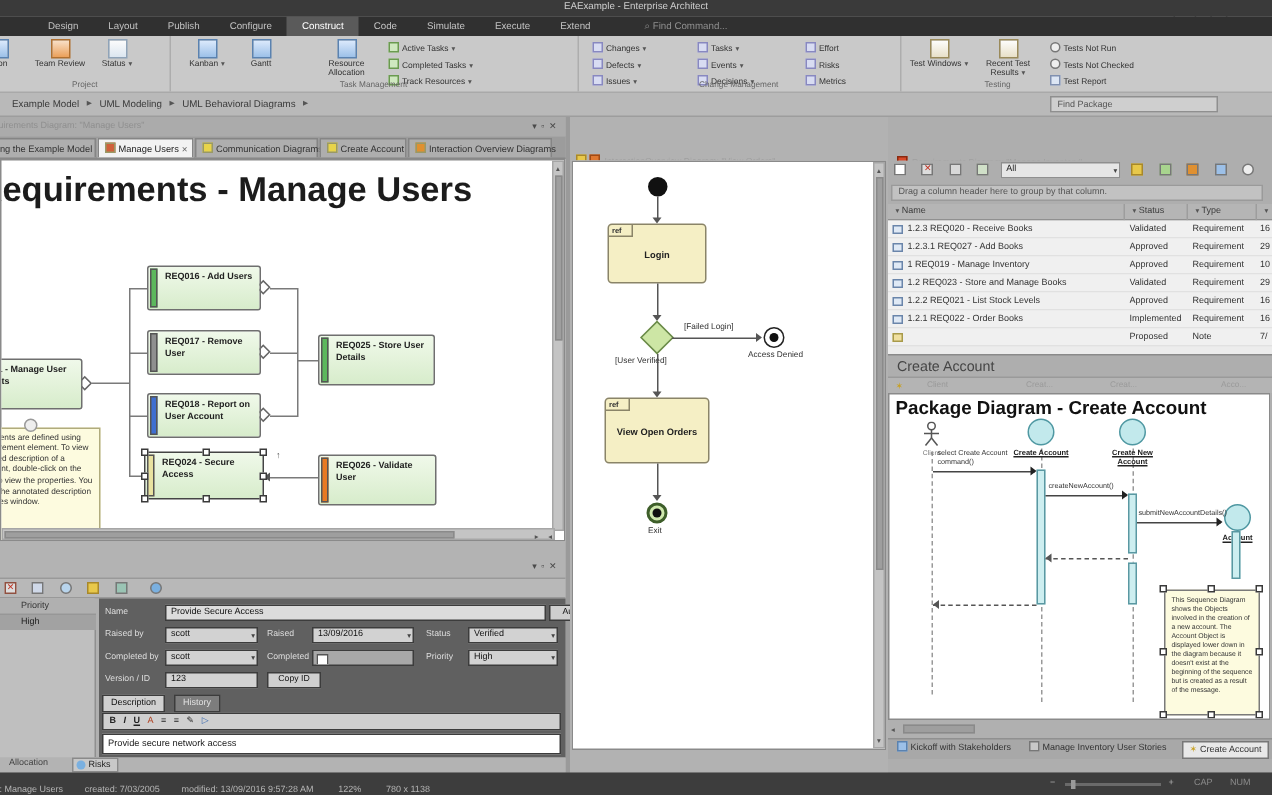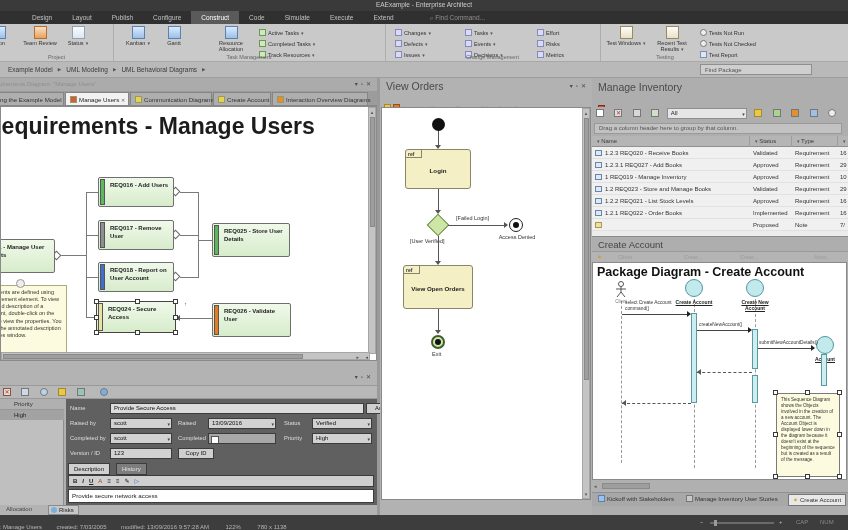--- a/index.html
+++ b/index.html
@@ -348,24 +348,20 @@
       <div class="abs" style="left:2px;top:90px;width:306px;height:14px;background:#fff;border:1px solid #3c3c3c;font-size:6.2px;color:#222;padding:2px 3px;box-sizing:border-box;">Provide secure network access</div>
     </div>
 
     <div class="abs" style="left:0;top:427px;width:377px;height:10px;background:#b3b3b3;">
       <span style="position:absolute;left:6px;top:1px;font-size:6px;color:#444;">Allocation</span>
       <span style="position:absolute;left:48px;top:0;font-size:6px;color:#222;background:#c8c8c8;border:1px solid #8a8a8a;padding:0 4px 0 10px;line-height:8px;box-sizing:border-box;"><i style="position:absolute;left:2px;top:1px;width:6px;height:6px;background:#7ab0e0;border-radius:50%;"></i><span>Risks</span></span>
     </div>
   </div>
 
   <div class="panel" style="left:380px;width:212px;height:437px;background:#b2b2b2;">
-    <div class="abs" style="left:0;top:0;width:212px;height:18px;">
-      <span class="ptitle" style="position:absolute;left:6px;top:2px;">View Orders</span>
-      <span class="winbtns" style="top:4px;"><span>▾</span><span>▫</span><span>✕</span></span>
-    </div>
     <div class="abs" style="left:4px;top:18px;width:206px;height:11px;overflow:hidden;">
       <span class="lockic"></span><span class="orgic"></span><span class="subtt">InteractionOverview Diagram: "View Orders"</span>
     </div>
     <div class="canvas" style="left:1px;top:29px;width:210px;height:393px;">
 
       <div style="position:absolute;left:50px;top:10px;width:13px;height:13px;border-radius:50%;background:#111;"></div>
       <div class="ln" style="left:56px;top:23px;width:1px;height:16px;background:#555;"></div>
       <div class="arrd" style="left:53px;top:37px;"></div>
 
       <div class="refbox" style="left:23px;top:41px;width:66px;height:40px;">
@@ -403,23 +399,20 @@
       <div class="sbtrack" style="right:0;top:0;width:8px;height:391px;">
         <span class="sbarrow" style="left:0;right:0;top:1px;">▴</span>
         <div class="sbthumb" style="left:1px;top:9px;width:5px;height:262px;"></div>
         <span class="sbarrow" style="left:0;right:0;bottom:1px;">▾</span>
       </div>
     </div>
     <div class="abs" style="left:0;top:422px;width:212px;height:15px;background:#b2b2b2;"></div>
   </div>
 
   <div class="panel" style="left:592px;width:256px;height:437px;background:#aeaeae;overflow:hidden;">
-    <div class="abs" style="left:0;top:0;width:256px;height:19px;">
-      <span class="ptitle" style="position:absolute;left:6px;top:3px;">Manage Inventory</span>
-    </div>
     <div class="abs" style="left:6px;top:19px;width:248px;height:10px;overflow:hidden;">
       <span class="redic"></span><span class="subtt">Requirements Diagram: "Manage Inventory"</span>
     </div>
 
     <div class="abs" style="left:0;top:29px;width:256px;height:15px;">
       <span class="pic" style="margin-left:4px;background:#fff;"></span>
       <span class="pic" style="color:#c03020;">✕</span>
       <span class="pic" style="background:#d8d8d8;"></span>
       <span class="pic" style="background:#d0e0c8;"></span>
       <span style="display:inline-block;width:80px;height:11px;margin-top:1px;background:#e6e6e6;border:1px solid #8f8f8f;font-size:6px;color:#222;line-height:9px;padding-left:3px;box-sizing:border-box;position:relative;vertical-align:top;"><span>All</span><span style="position:absolute;right:1px;top:1px;font-size:5px;color:#444;">▾</span></span>

